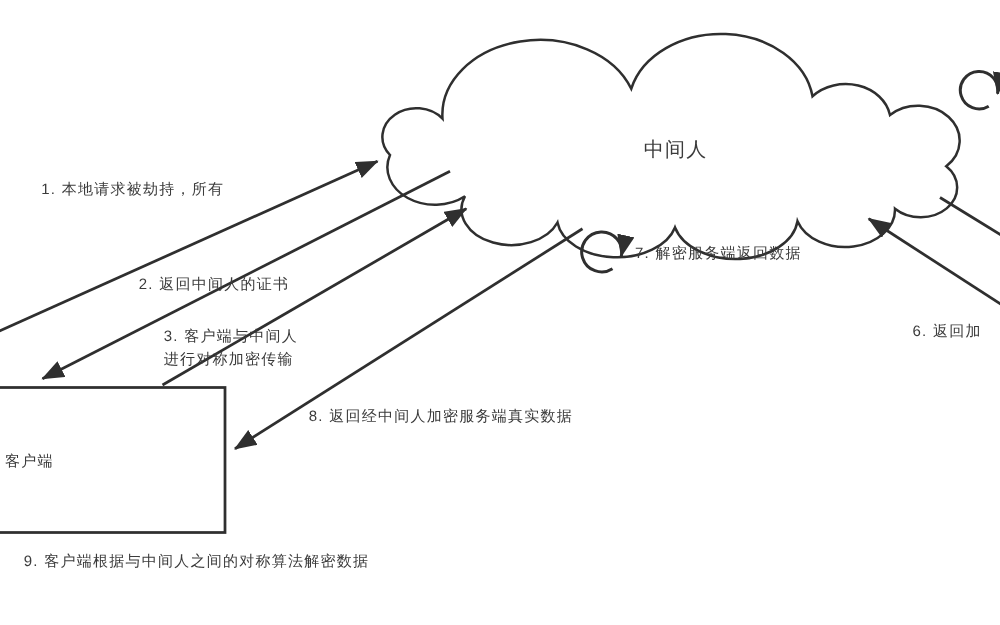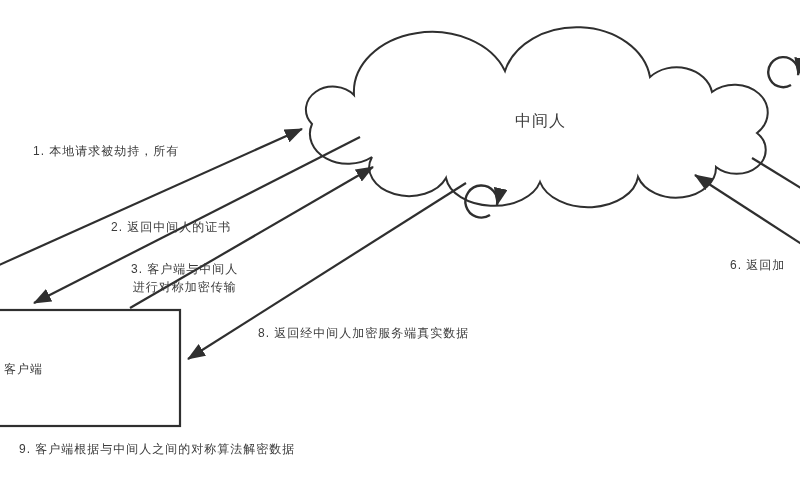--- a/index.html
+++ b/index.html
@@ -68,25 +68,26 @@
   <div class="lbl" style="left:515px;top:112px;font-size:16px;text-align:right;">中间人</div>
 
   <div class="lbl" style="left:4px;top:360px;font-size:12px;">客户端</div>
 
   <div class="lbl" style="left:33px;top:142px;">
     <div>1. 本地请求被劫持，所有</div>
   </div>
 
   <div class="lbl" style="left:111px;top:218px;">2. 返回中间人的证书</div>
 
-  <div class="lbl" style="left:131px;top:260px;text-align:center;">
+  <div class="lbl" style="left:131px;top:260px;">
     <div>3. 客户端与中间人</div>
     <div>进行对称加密传输</div>
   </div>
 
   <div class="lbl" style="left:730px;top:256px;">6. 返回加</div>
 
+  <div class="lbl" style="left:508px;top:193px;">7. 解密服务端返回数据</div>
 
-  <div class="lbl" style="left:247px;top:324px;margin-left:11px;">8. 返回经中间人加密服务端真实数据</div>
+  <div class="lbl" style="left:247px;top:324px;">8. 返回经中间人加密服务端真实数据</div>
 
   <div class="lbl" style="left:19px;top:440px;">9. 客户端根据与中间人之间的对称算法解密数据</div>
 
 </div>
 
 </body></html>

